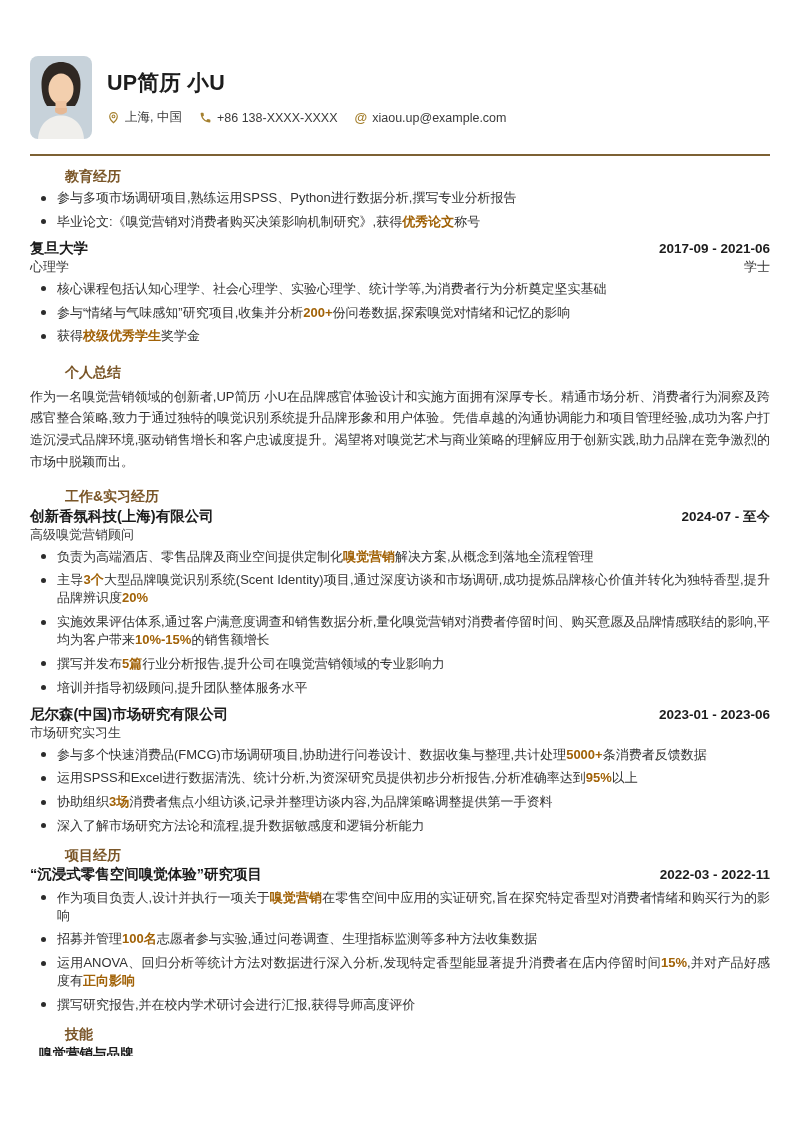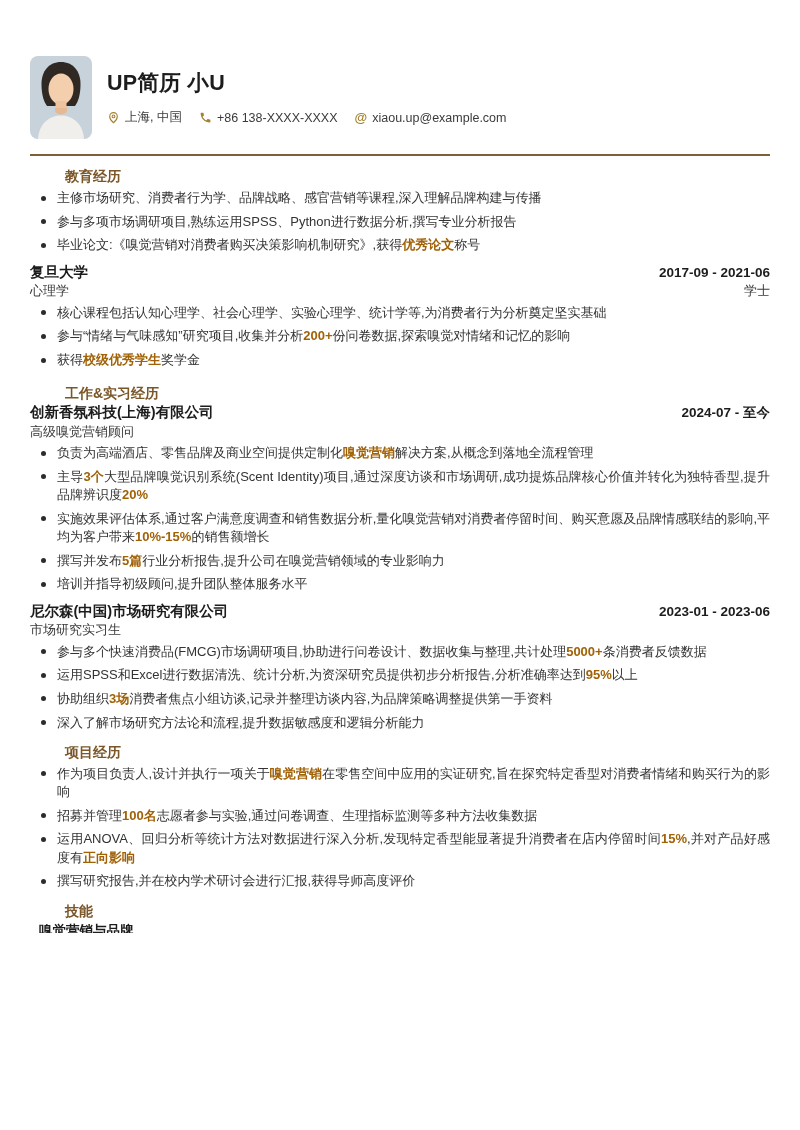--- a/index.html
+++ b/index.html
@@ -98,24 +98,20 @@
 
   <hr class="divider">
 
   <div class="sec-edu">
     <div class="sec-title">教育经历</div>
 
     <div class="entry">
       <ul class="bullets">
           <li>
             <span class="dot"></span>
-            <span class="btxt">主修市场研究、消费者行为学、品牌战略、感官营销等课程,深入理解品牌构建与传播</span>
-          </li>
-          <li>
-            <span class="dot"></span>
             <span class="btxt">参与多项市场调研项目,熟练运用SPSS、Python进行数据分析,撰写专业分析报告</span>
           </li>
           <li>
             <span class="dot"></span>
             <span class="btxt">毕业论文:《嗅觉营销对消费者购买决策影响机制研究》,获得<b>优秀论文</b>称号</span>
           </li>
         </ul>
     </div>
 
     <div class="entry">
@@ -137,20 +133,24 @@
             <span class="btxt">参与“情绪与气味感知”研究项目,收集并分析<b>200+</b>份问卷数据,探索嗅觉对情绪和记忆的影响</span>
           </li>
           <li>
             <span class="dot"></span>
             <span class="btxt">获得<b>校级优秀学生</b>奖学金</span>
           </li>
         </ul>
     </div>
   </div>
 
+  <div class="sec-sum">
+    <div class="sec-title">个人总结</div>
+    <div class="summary-text">作为一名嗅觉营销领域的创新者,UP简历 小U在品牌感官体验设计和实施方面拥有深厚专长。精通市场分析、消费者行为洞察及跨感官整合策略,致力于通过独特的嗅觉识别系统提升品牌形象和用户体验。凭借卓越的沟通协调能力和项目管理经验,成功为客户打造沉浸式品牌环境,驱动销售增长和客户忠诚度提升。渴望将对嗅觉艺术与商业策略的理解应用于创新实践,助力品牌在竞争激烈的市场中脱颖而出。</div>
+  </div>
 
   <div class="sec-work">
     <div class="sec-title">工作&amp;实习经历</div>
 
     <div class="entry">
       <div class="erow">
         <span class="ename">创新香氛科技(上海)有限公司</span>
         <span class="edate">2024-07 - 至今</span>
       </div>
       <div class="esub">
@@ -206,20 +206,24 @@
             <span class="btxt">深入了解市场研究方法论和流程,提升数据敏感度和逻辑分析能力</span>
           </li>
         </ul>
     </div>
   </div>
 
   <div class="sec-proj">
     <div class="sec-title">项目经历</div>
 
     <div class="entry">
+      <div class="erow">
+        <span class="ename">“沉浸式零售空间嗅觉体验”研究项目</span>
+        <span class="edate">2022-03 - 2022-11</span>
+      </div>
       <ul class="bullets">
           <li>
             <span class="dot"></span>
             <span class="btxt">作为项目负责人,设计并执行一项关于<b>嗅觉营销</b>在零售空间中应用的实证研究,旨在探究特定香型对消费者情绪和购买行为的影响</span>
           </li>
           <li>
             <span class="dot"></span>
             <span class="btxt">招募并管理<b>100名</b>志愿者参与实验,通过问卷调查、生理指标监测等多种方法收集数据</span>
           </li>
           <li>

